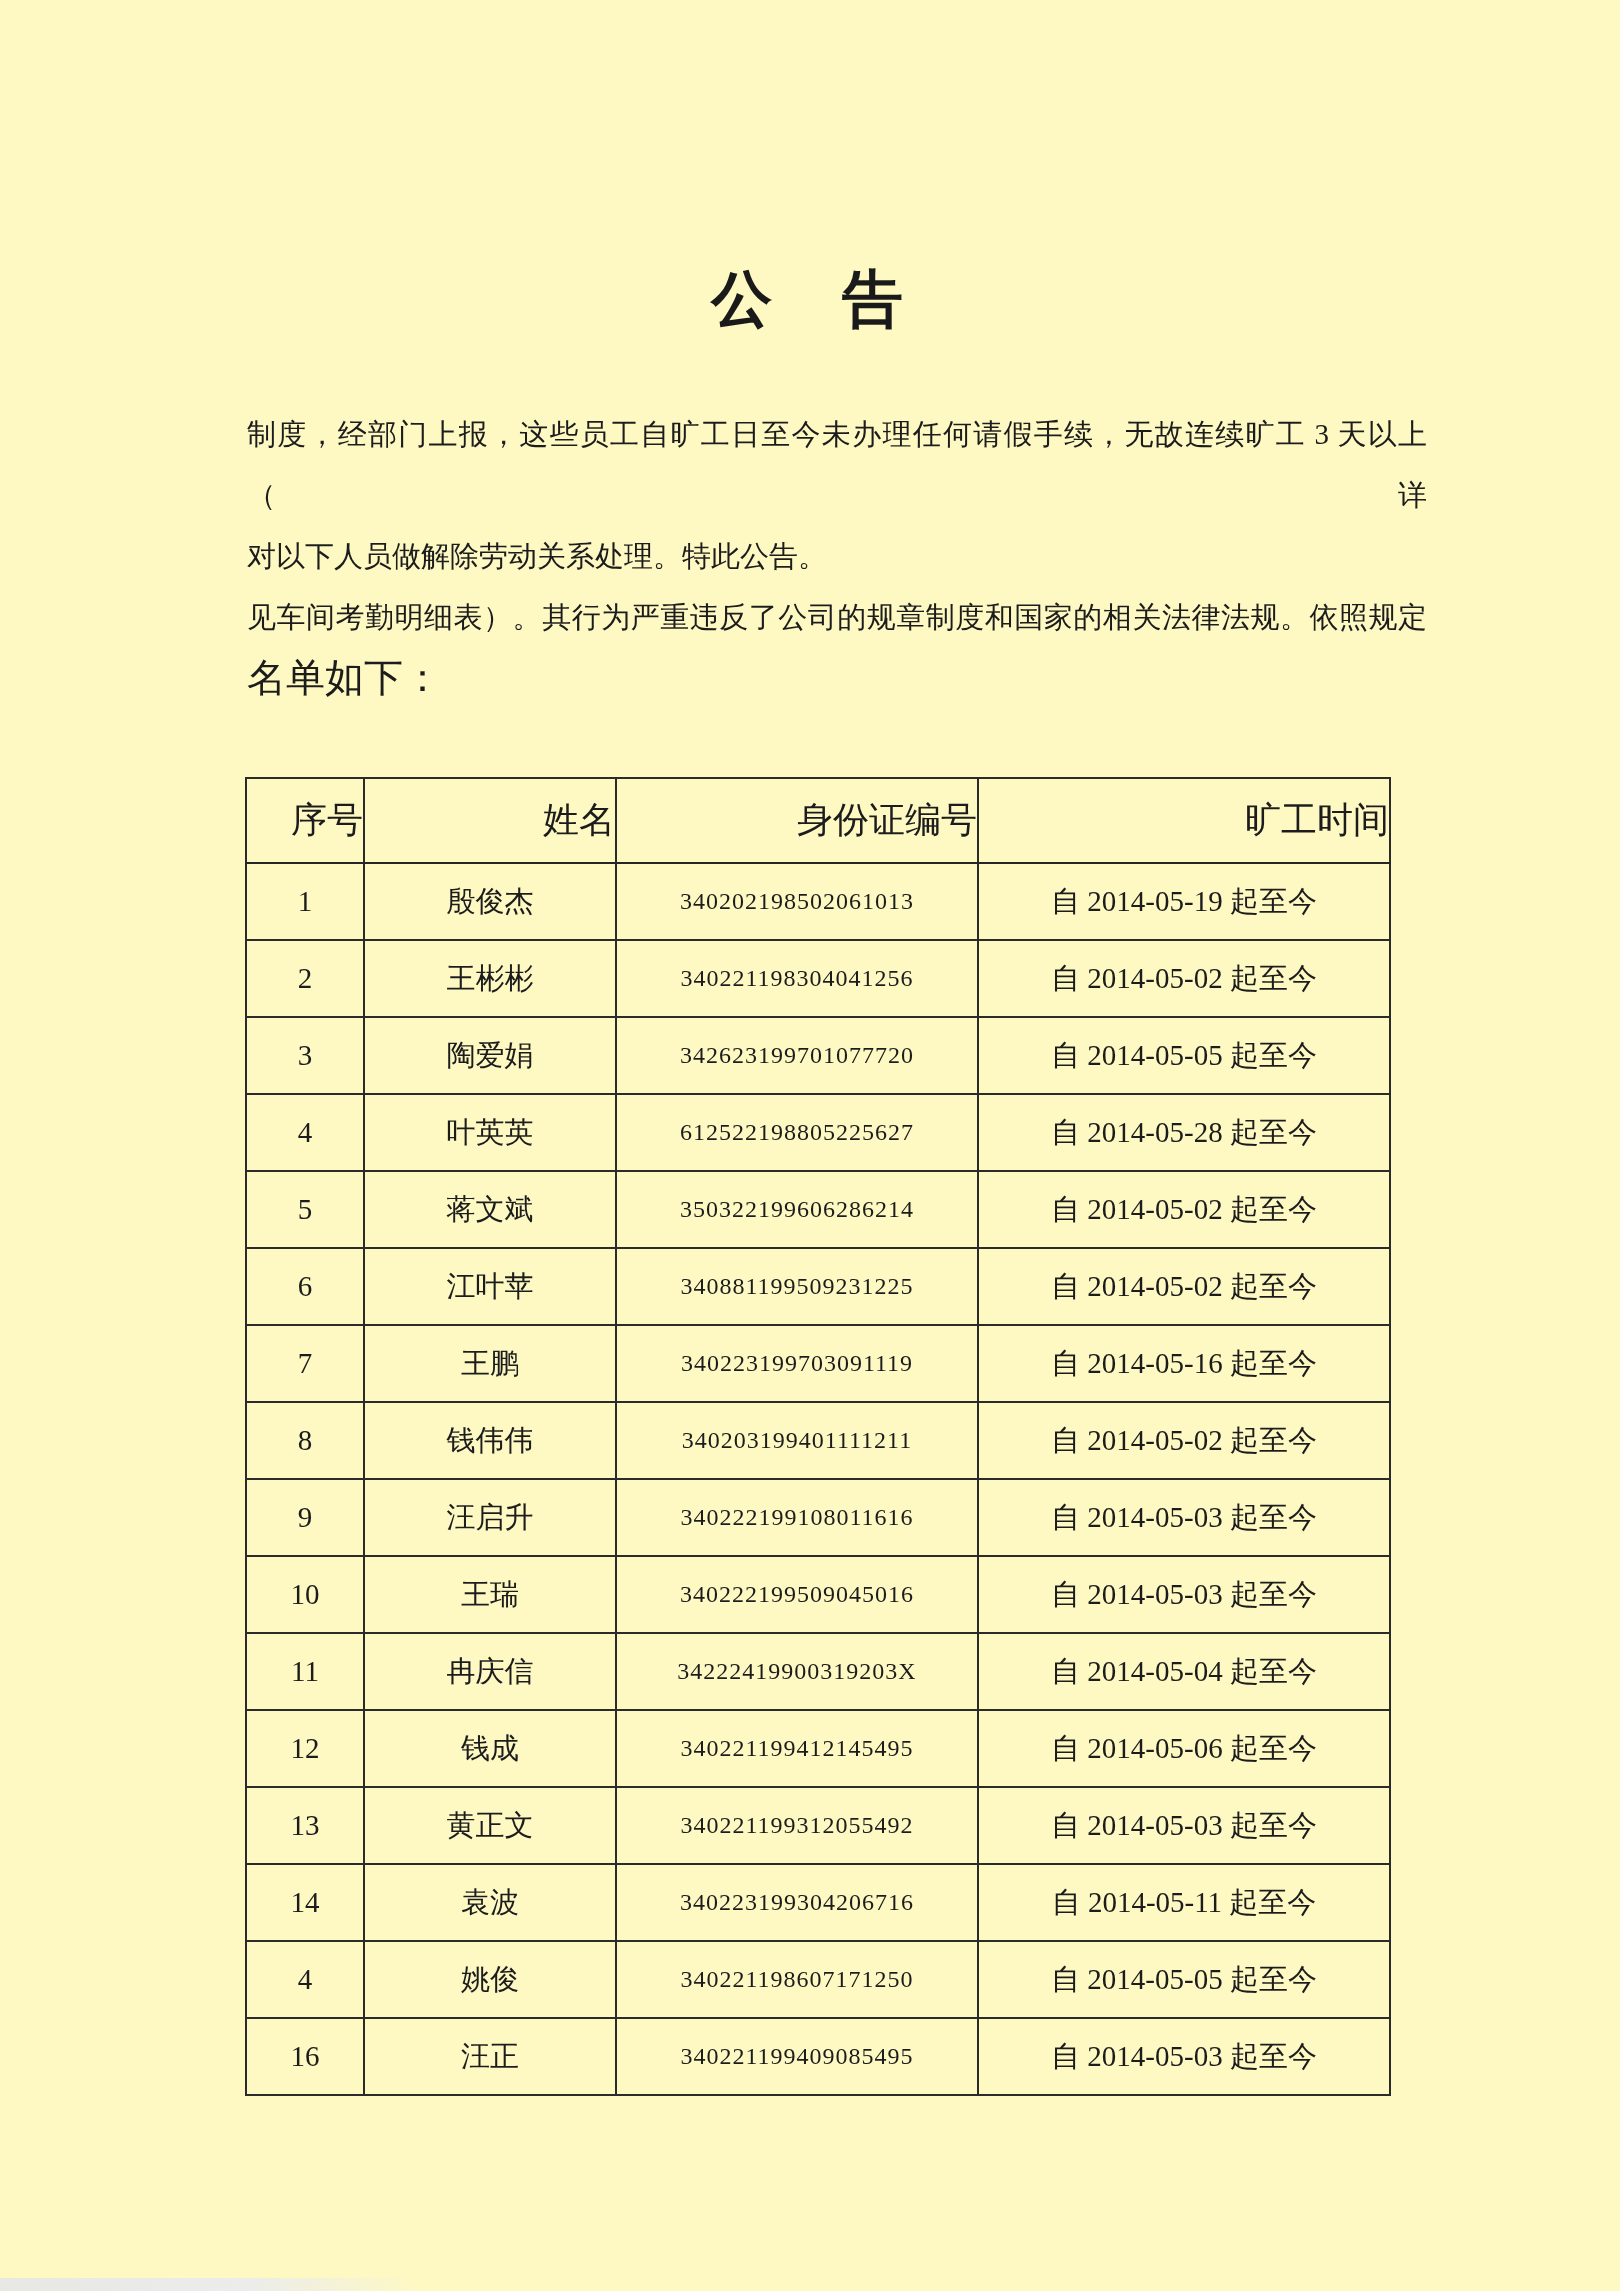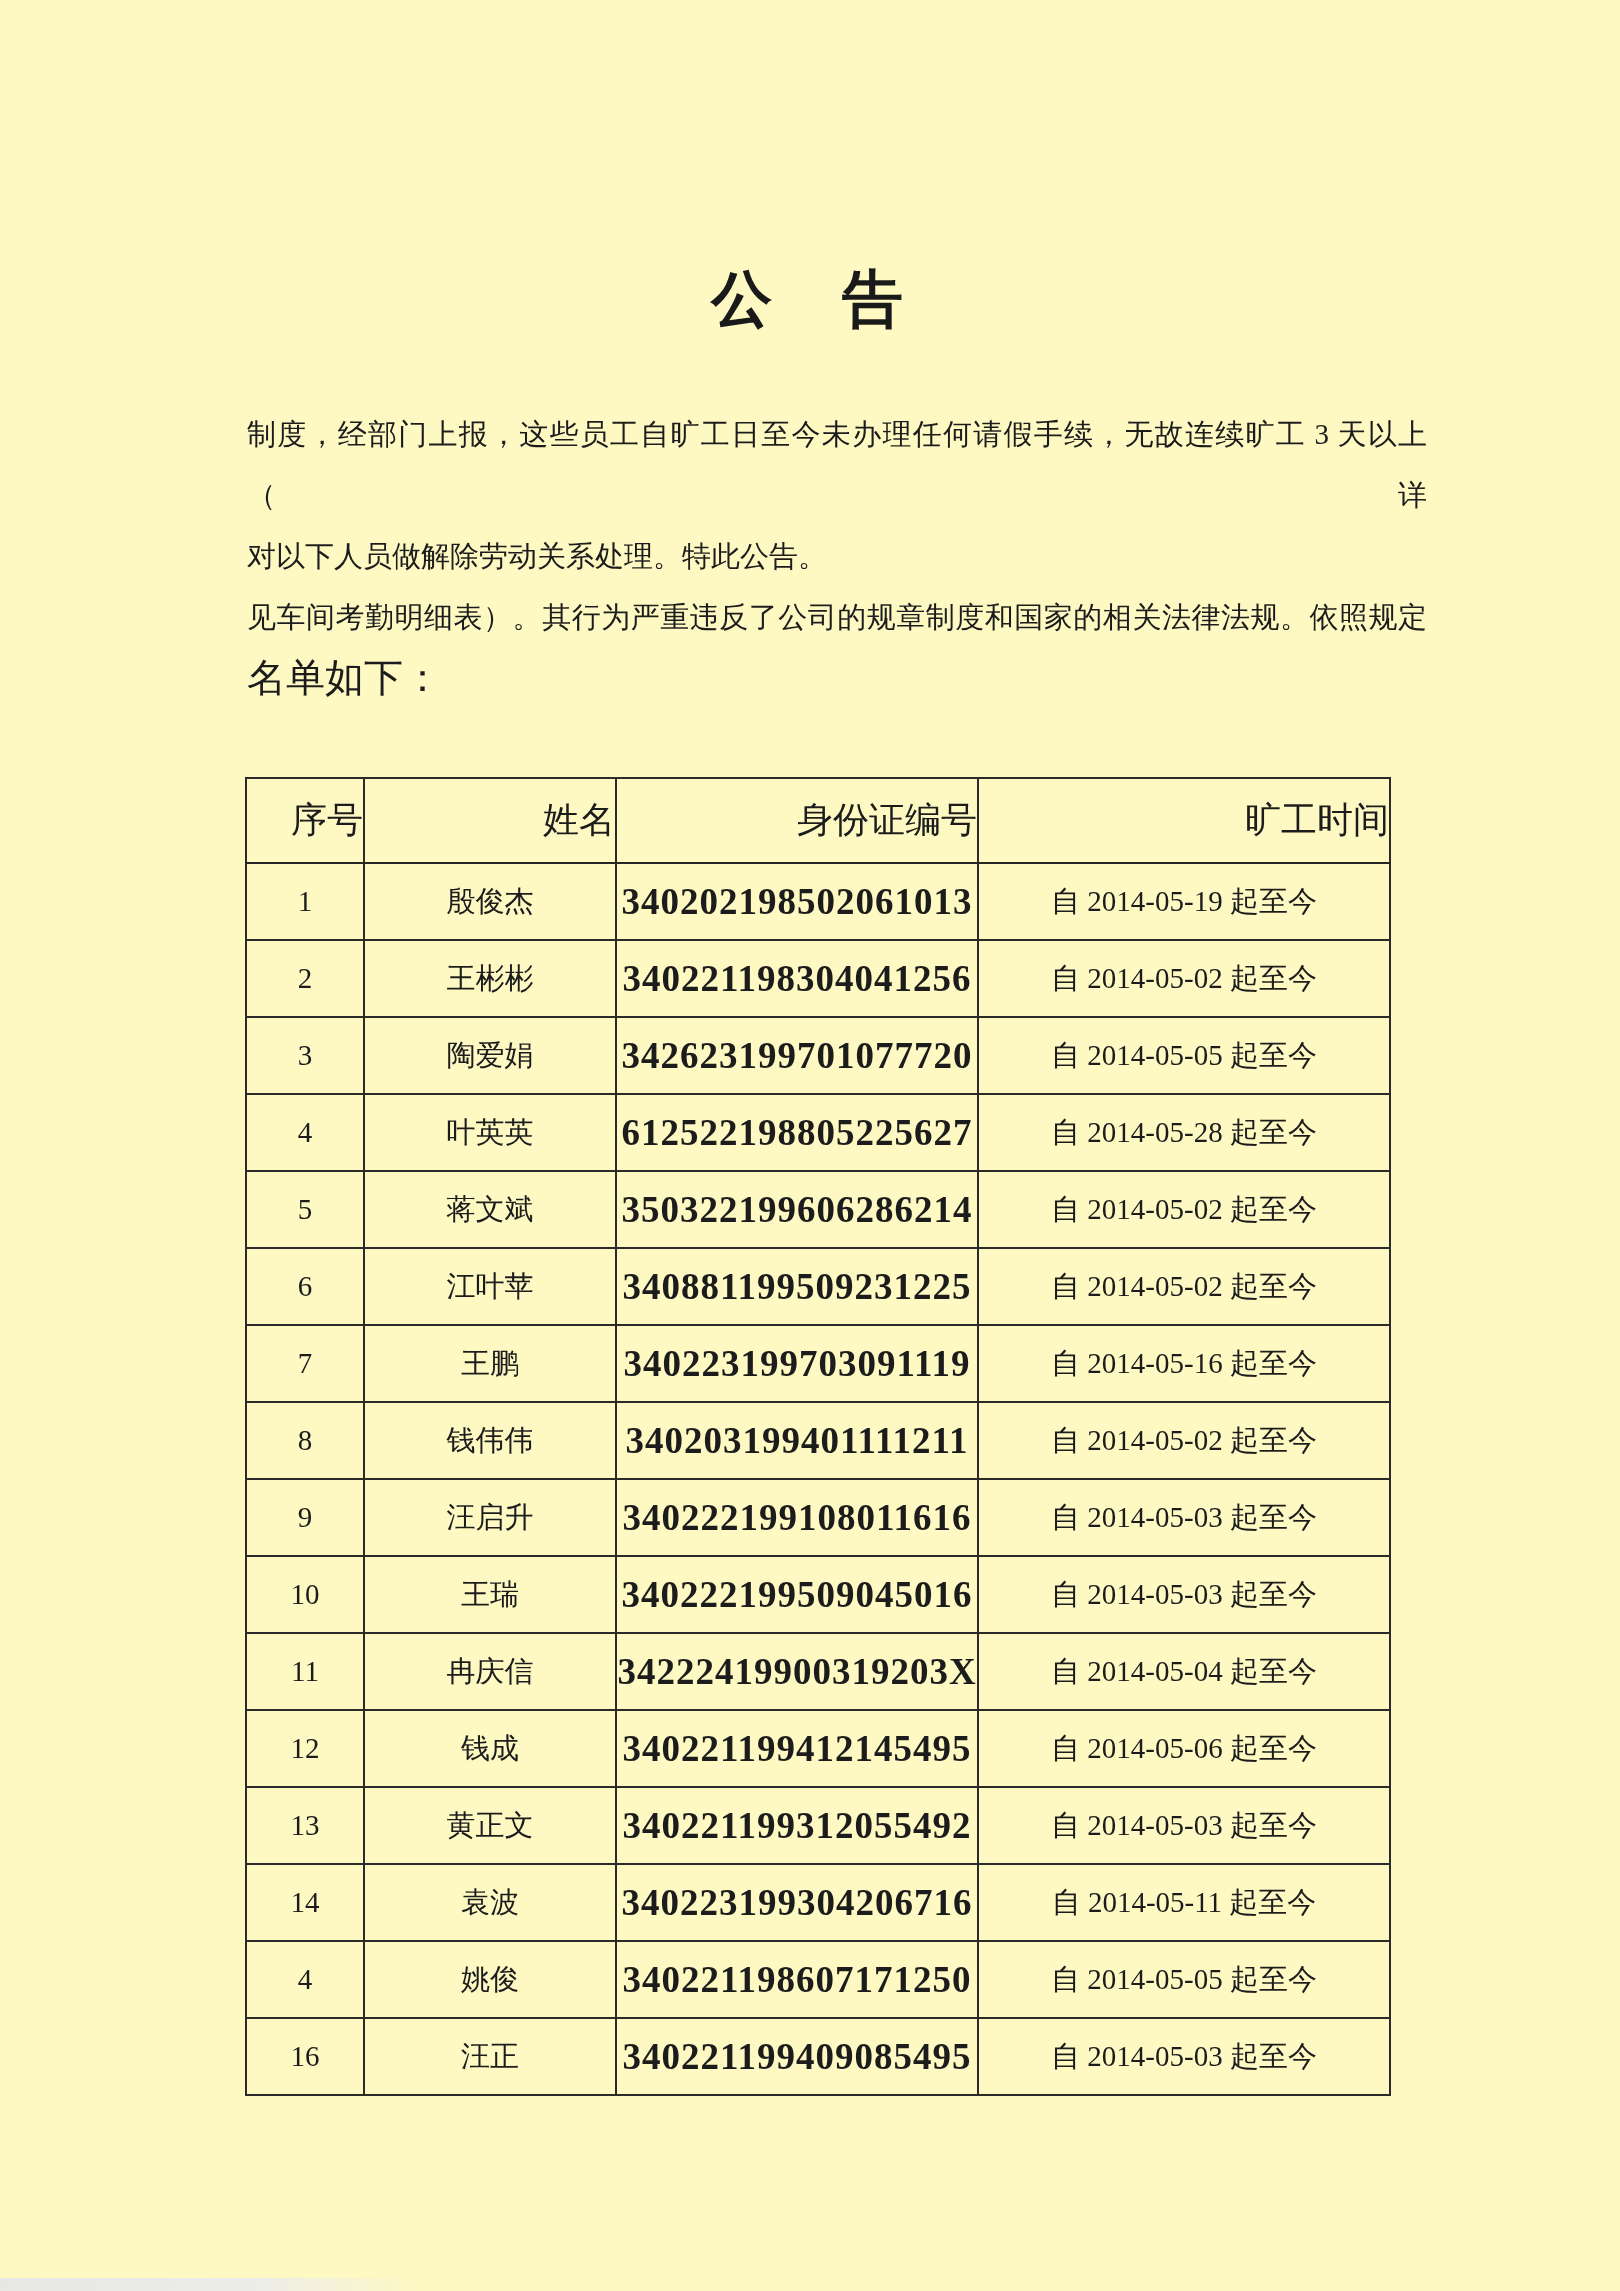--- a/index.html
+++ b/index.html
@@ -72,21 +72,21 @@
     overflow: hidden;
     white-space: nowrap;
   }
   .notice-table th {
     height: 83px;
     font-size: 36px;
     border-bottom: 2.9px solid #262626;
     text-align: right;
   }
   .notice-table td { height: 75px; font-size: 29px; }
-  .notice-table td.id-cell { font-size: 37px; letter-spacing: 1px; font-weight: bold; }
+  .notice-table td.id-cell { font-size: 24px; letter-spacing: 1px; }
   .notice-table td.no-cell { font-size: 29px; }
   .scan-shadow {
     position: absolute;
     left: 0;
     bottom: 0;
     width: 421px;
     height: 13.7px;
     background: linear-gradient(to right, #e7e7e4 0%, #ececea 60%, rgba(253,253,252,0) 100%);
   }
 </style>

